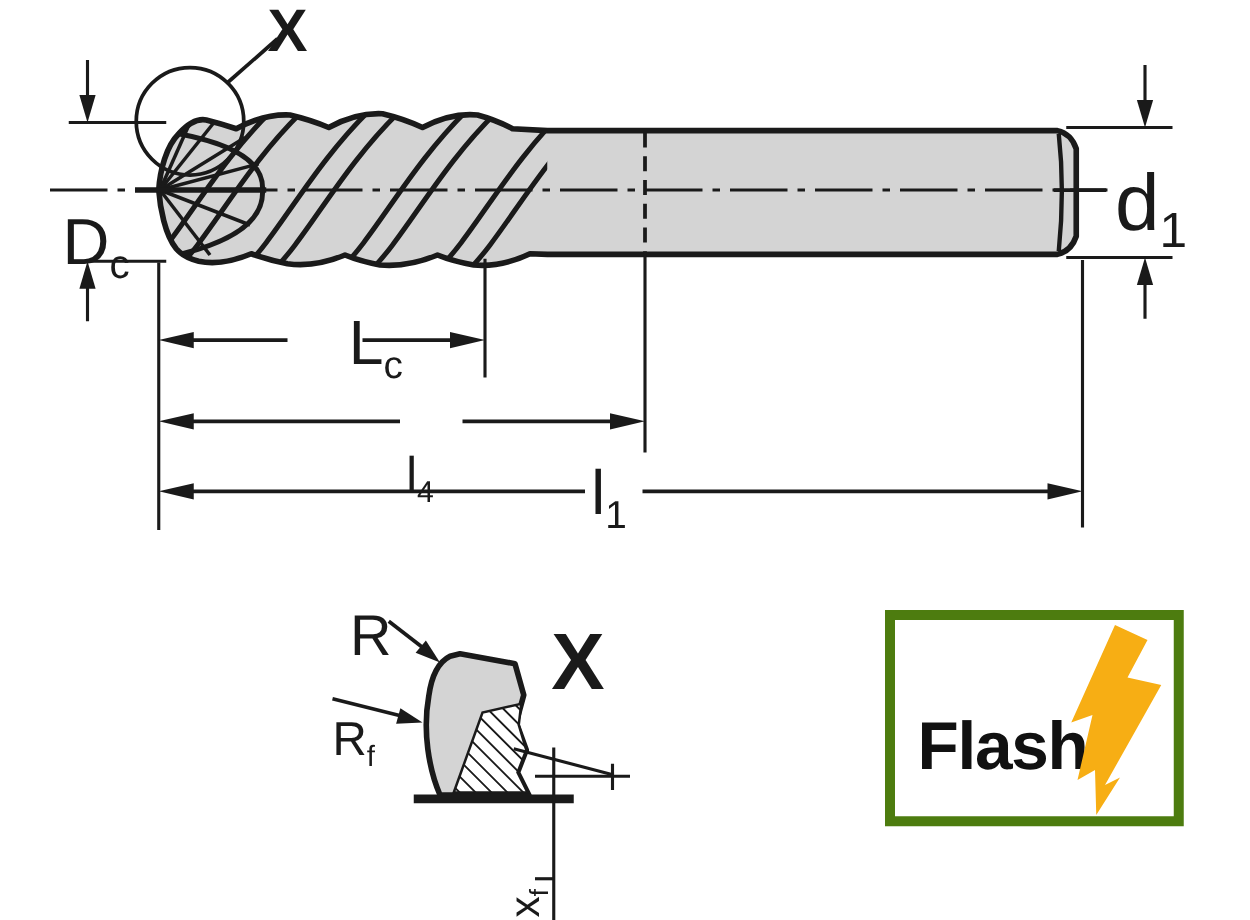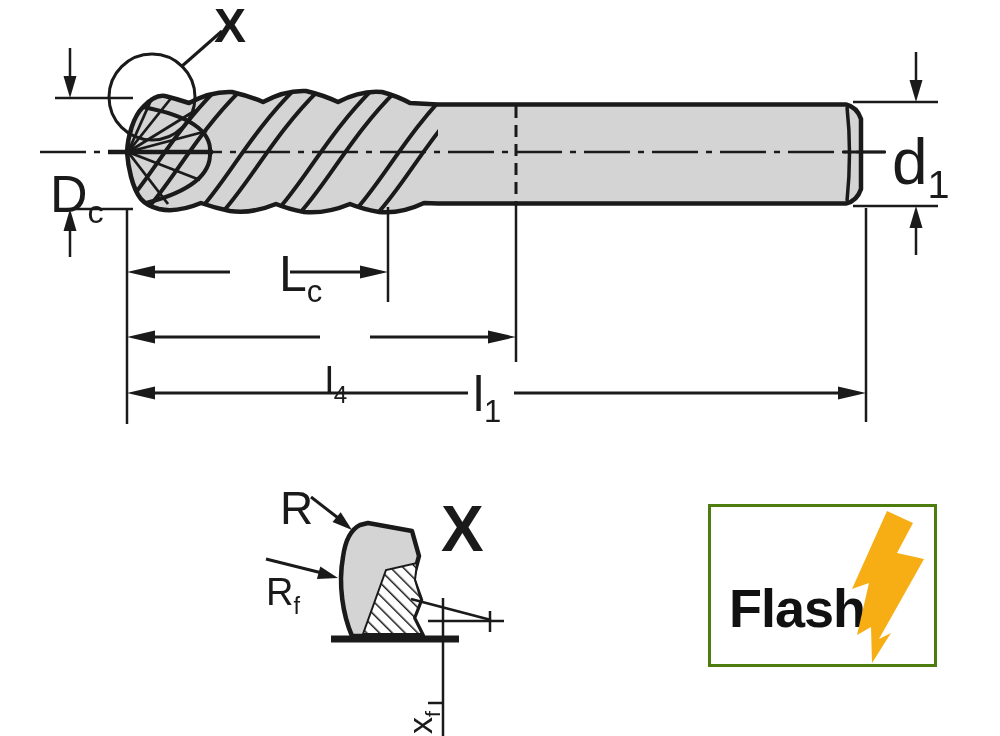--- a/index.html
+++ b/index.html
@@ -20,22 +20,22 @@
   #l4-label{left:325px;top:313px;font-size:39px;margin-top:48px;}
   #l1-label{left:473px;top:369px;font-size:50px;}
   #r-label{left:280px;top:485px;font-size:46px;}
   #rf-label{left:266px;top:573px;font-size:38px;}
   #x-detail-label{left:441px;top:497px;font-size:64px;font-weight:bold;}
   #xf-label{
     left:403px;top:734px;font-size:34px;
     transform:rotate(-90deg);transform-origin:0 0;
   }
   #flash-badge{
-    position:absolute;left:708px;top:504px;width:223px;height:157px;
-    border:3px solid #4d7c0f;background:#ffffff;
+    position:absolute;left:708px;top:488px;width:223px;height:157px;
+    border:8px solid #4d7c0f;background:#ffffff;
   }
   #flash-text{
     position:absolute;left:18px;top:74px;font-size:54px;font-weight:bold;
     letter-spacing:-1px;color:#111111;line-height:1;
     font-family:"Liberation Sans",sans-serif;
   }
   #bolt-svg{position:absolute;left:138px;top:4px;}
 </style>
 </head>
 <body>

